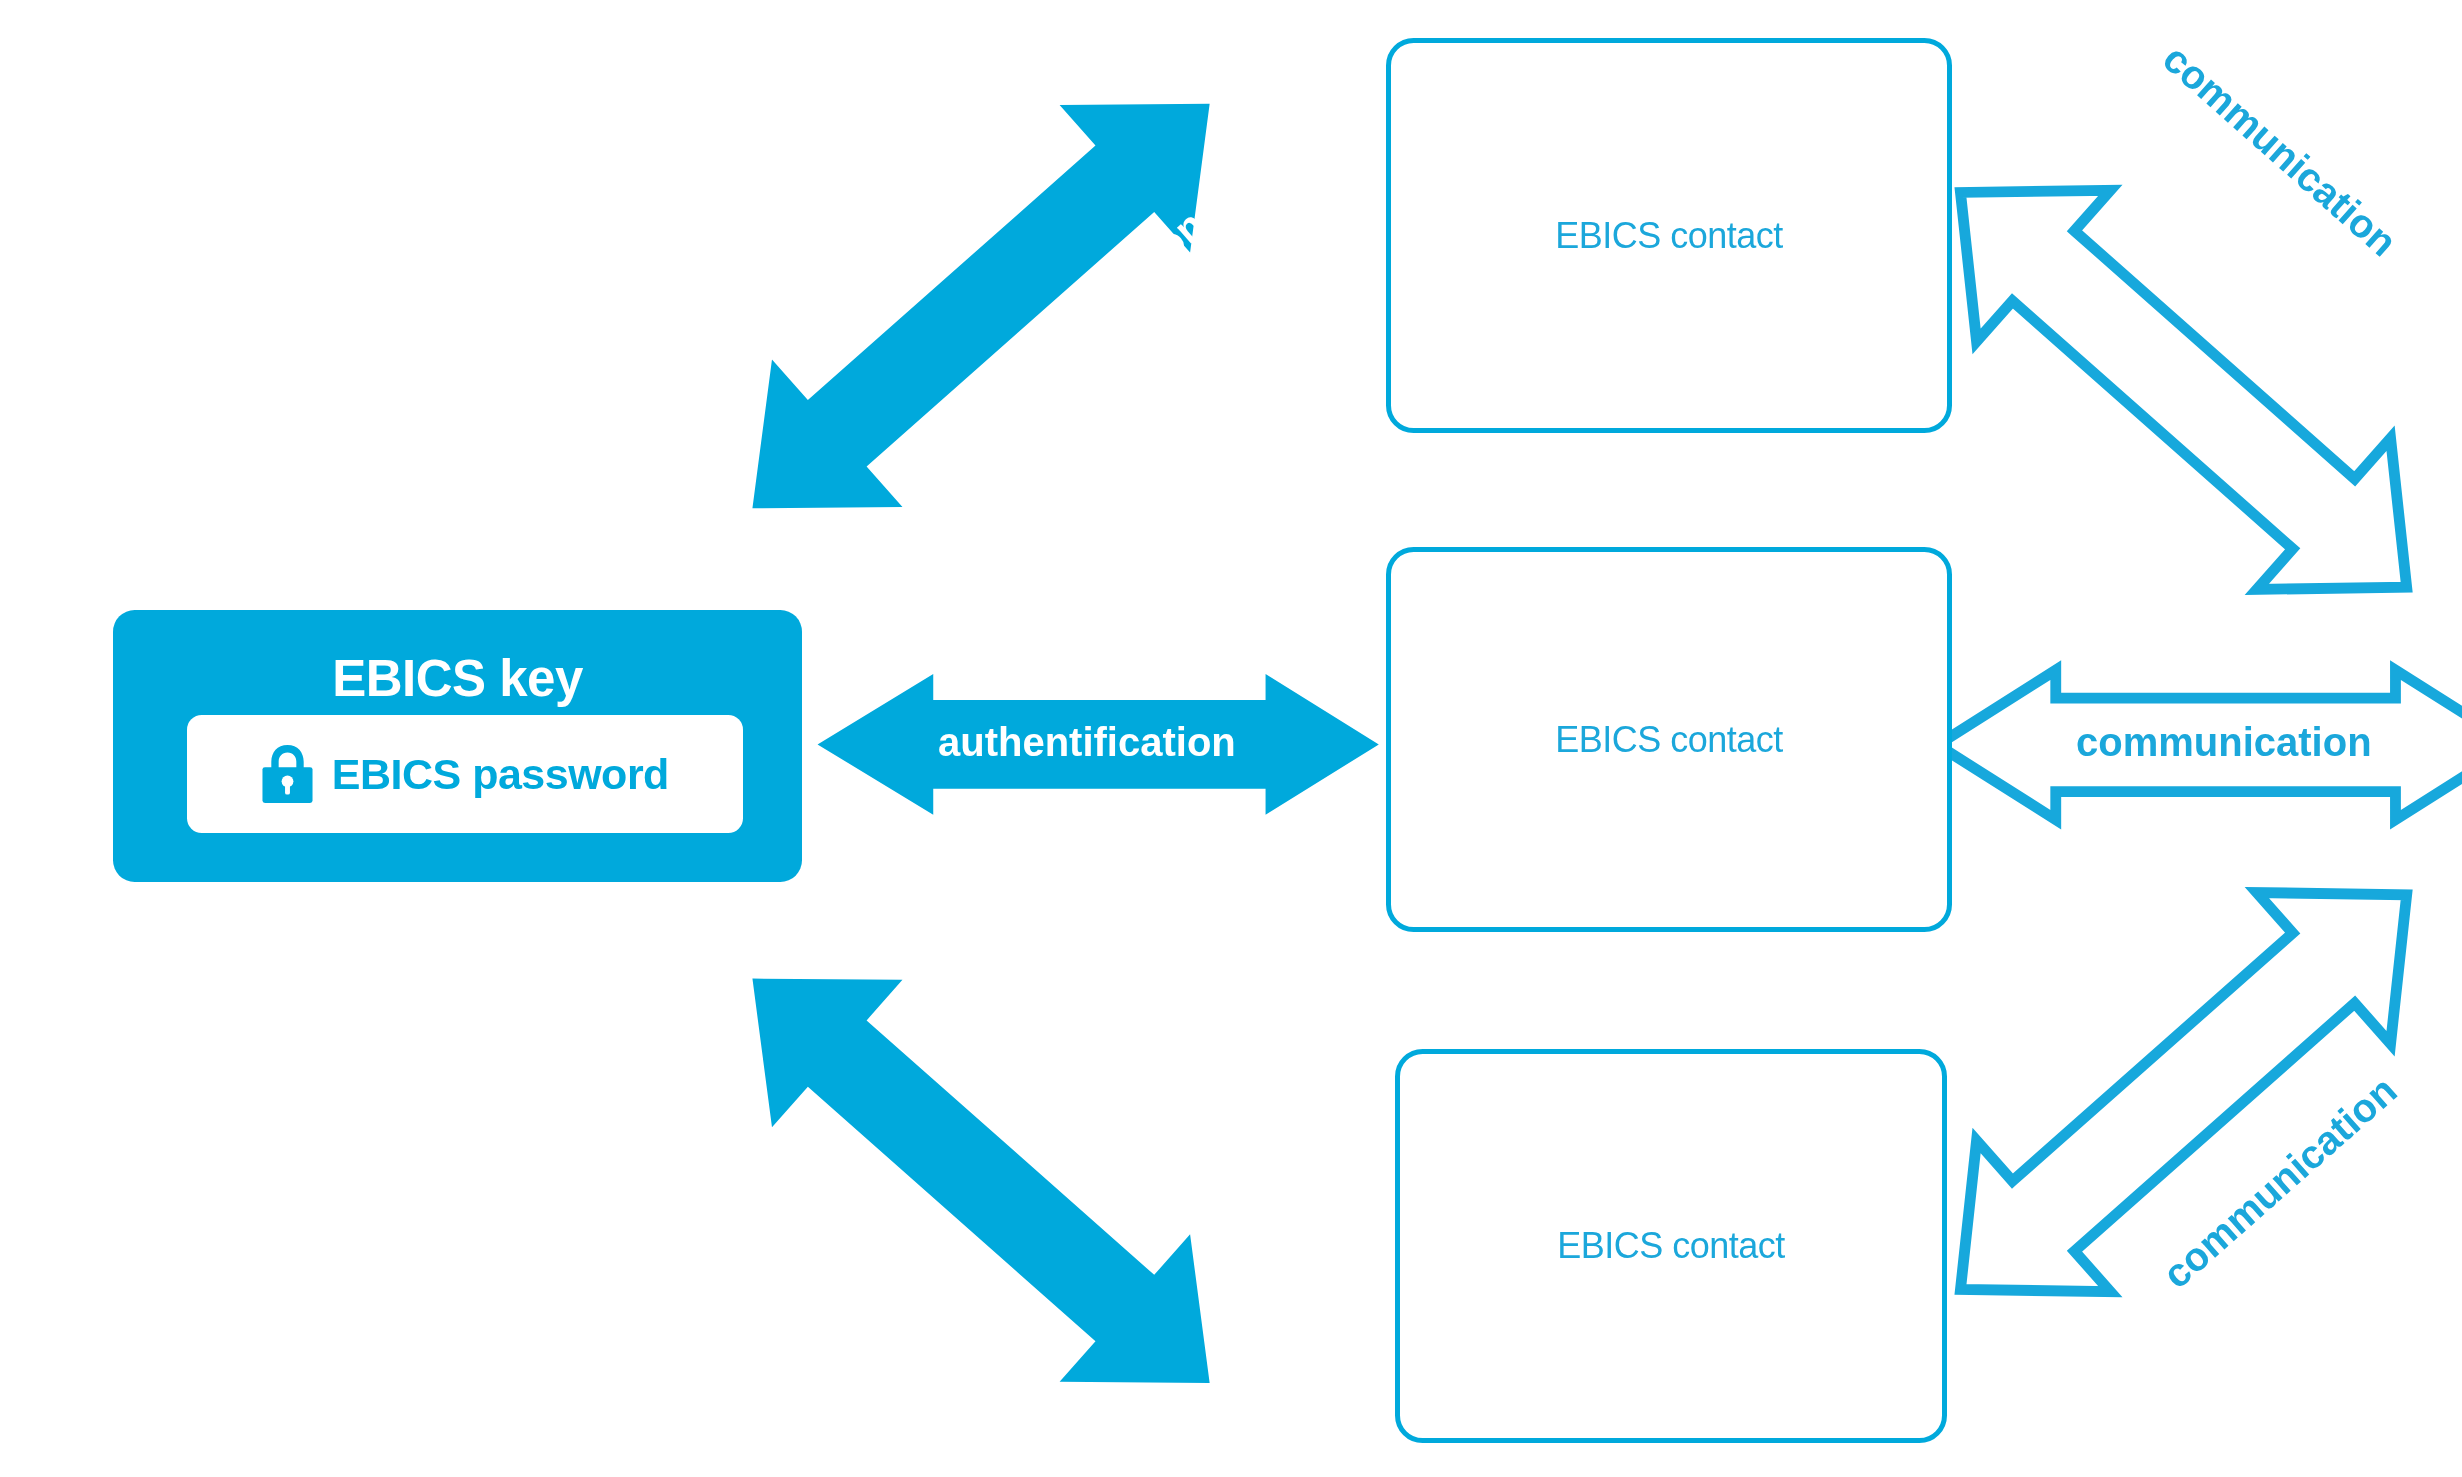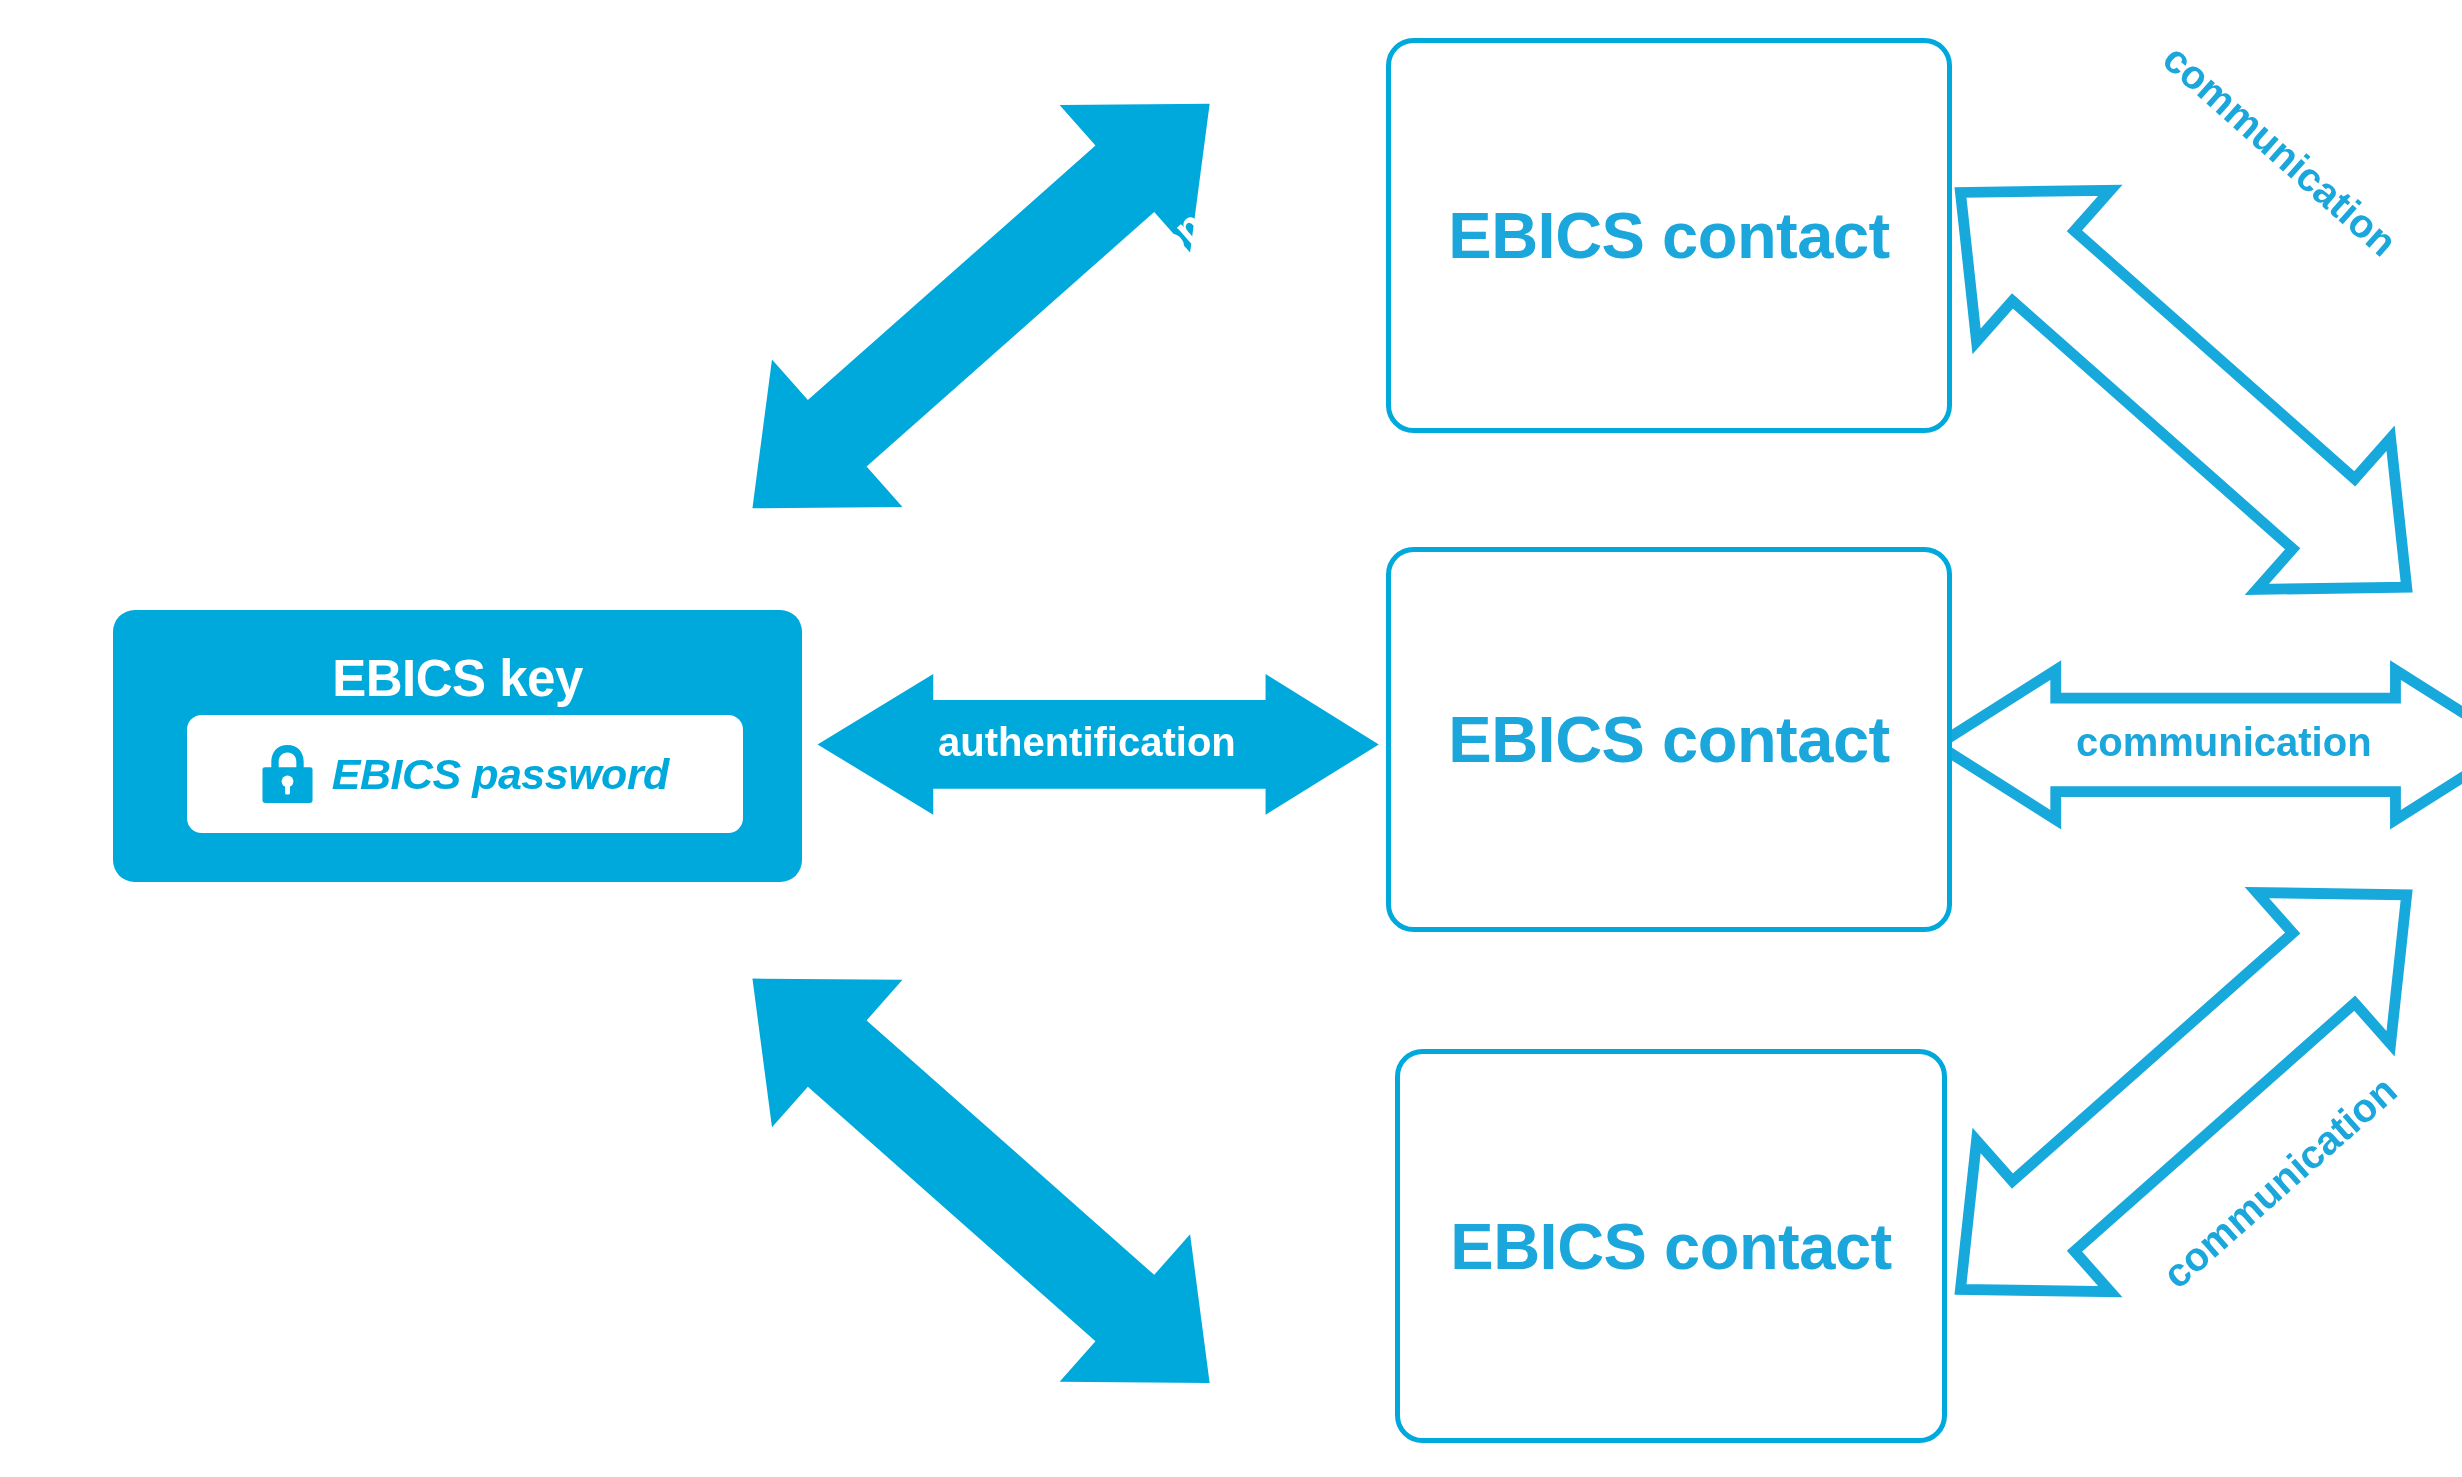--- a/index.html
+++ b/index.html
@@ -53,21 +53,20 @@
     left: 74px;
     top: 105px;
     width: 556px;
     height: 118px;
     background: #ffffff;
     border-radius: 14.8px;
     display: flex;
     align-items: center;
     justify-content: center;
     box-sizing: border-box;
-    font-style: italic;
   }
   .lock-icon {
     width: 53px;
     height: 58px;
     flex: 0 0 auto;
     margin-right: 17.7px;
   }
   .password-chip-label {
     color: #00A9DC;
     font-size: 43px;
@@ -82,22 +81,22 @@
     box-sizing: border-box;
     border: 5.4px solid #00A9DC;
     border-radius: 27.6px;
     background: #ffffff;
     display: flex;
     align-items: center;
     justify-content: center;
   }
   .contact-box-label {
     color: #1BA7DB;
-    font-size: 65px;
-    font-weight: bold;
+    font-size: 36px;
+    font-weight: normal;
     letter-spacing: -0.5px;
     white-space: nowrap;
   }
   #contact-top    { left: 1386px; top: 38px;   width: 566px; height: 395px; }
   #contact-middle { left: 1386px; top: 547px; width: 566px; height: 385px; }
   #contact-bottom { left: 1395px; top: 1049px; width: 552px; height: 394px; }
 
   
   .arrow-label {
     position: absolute;

